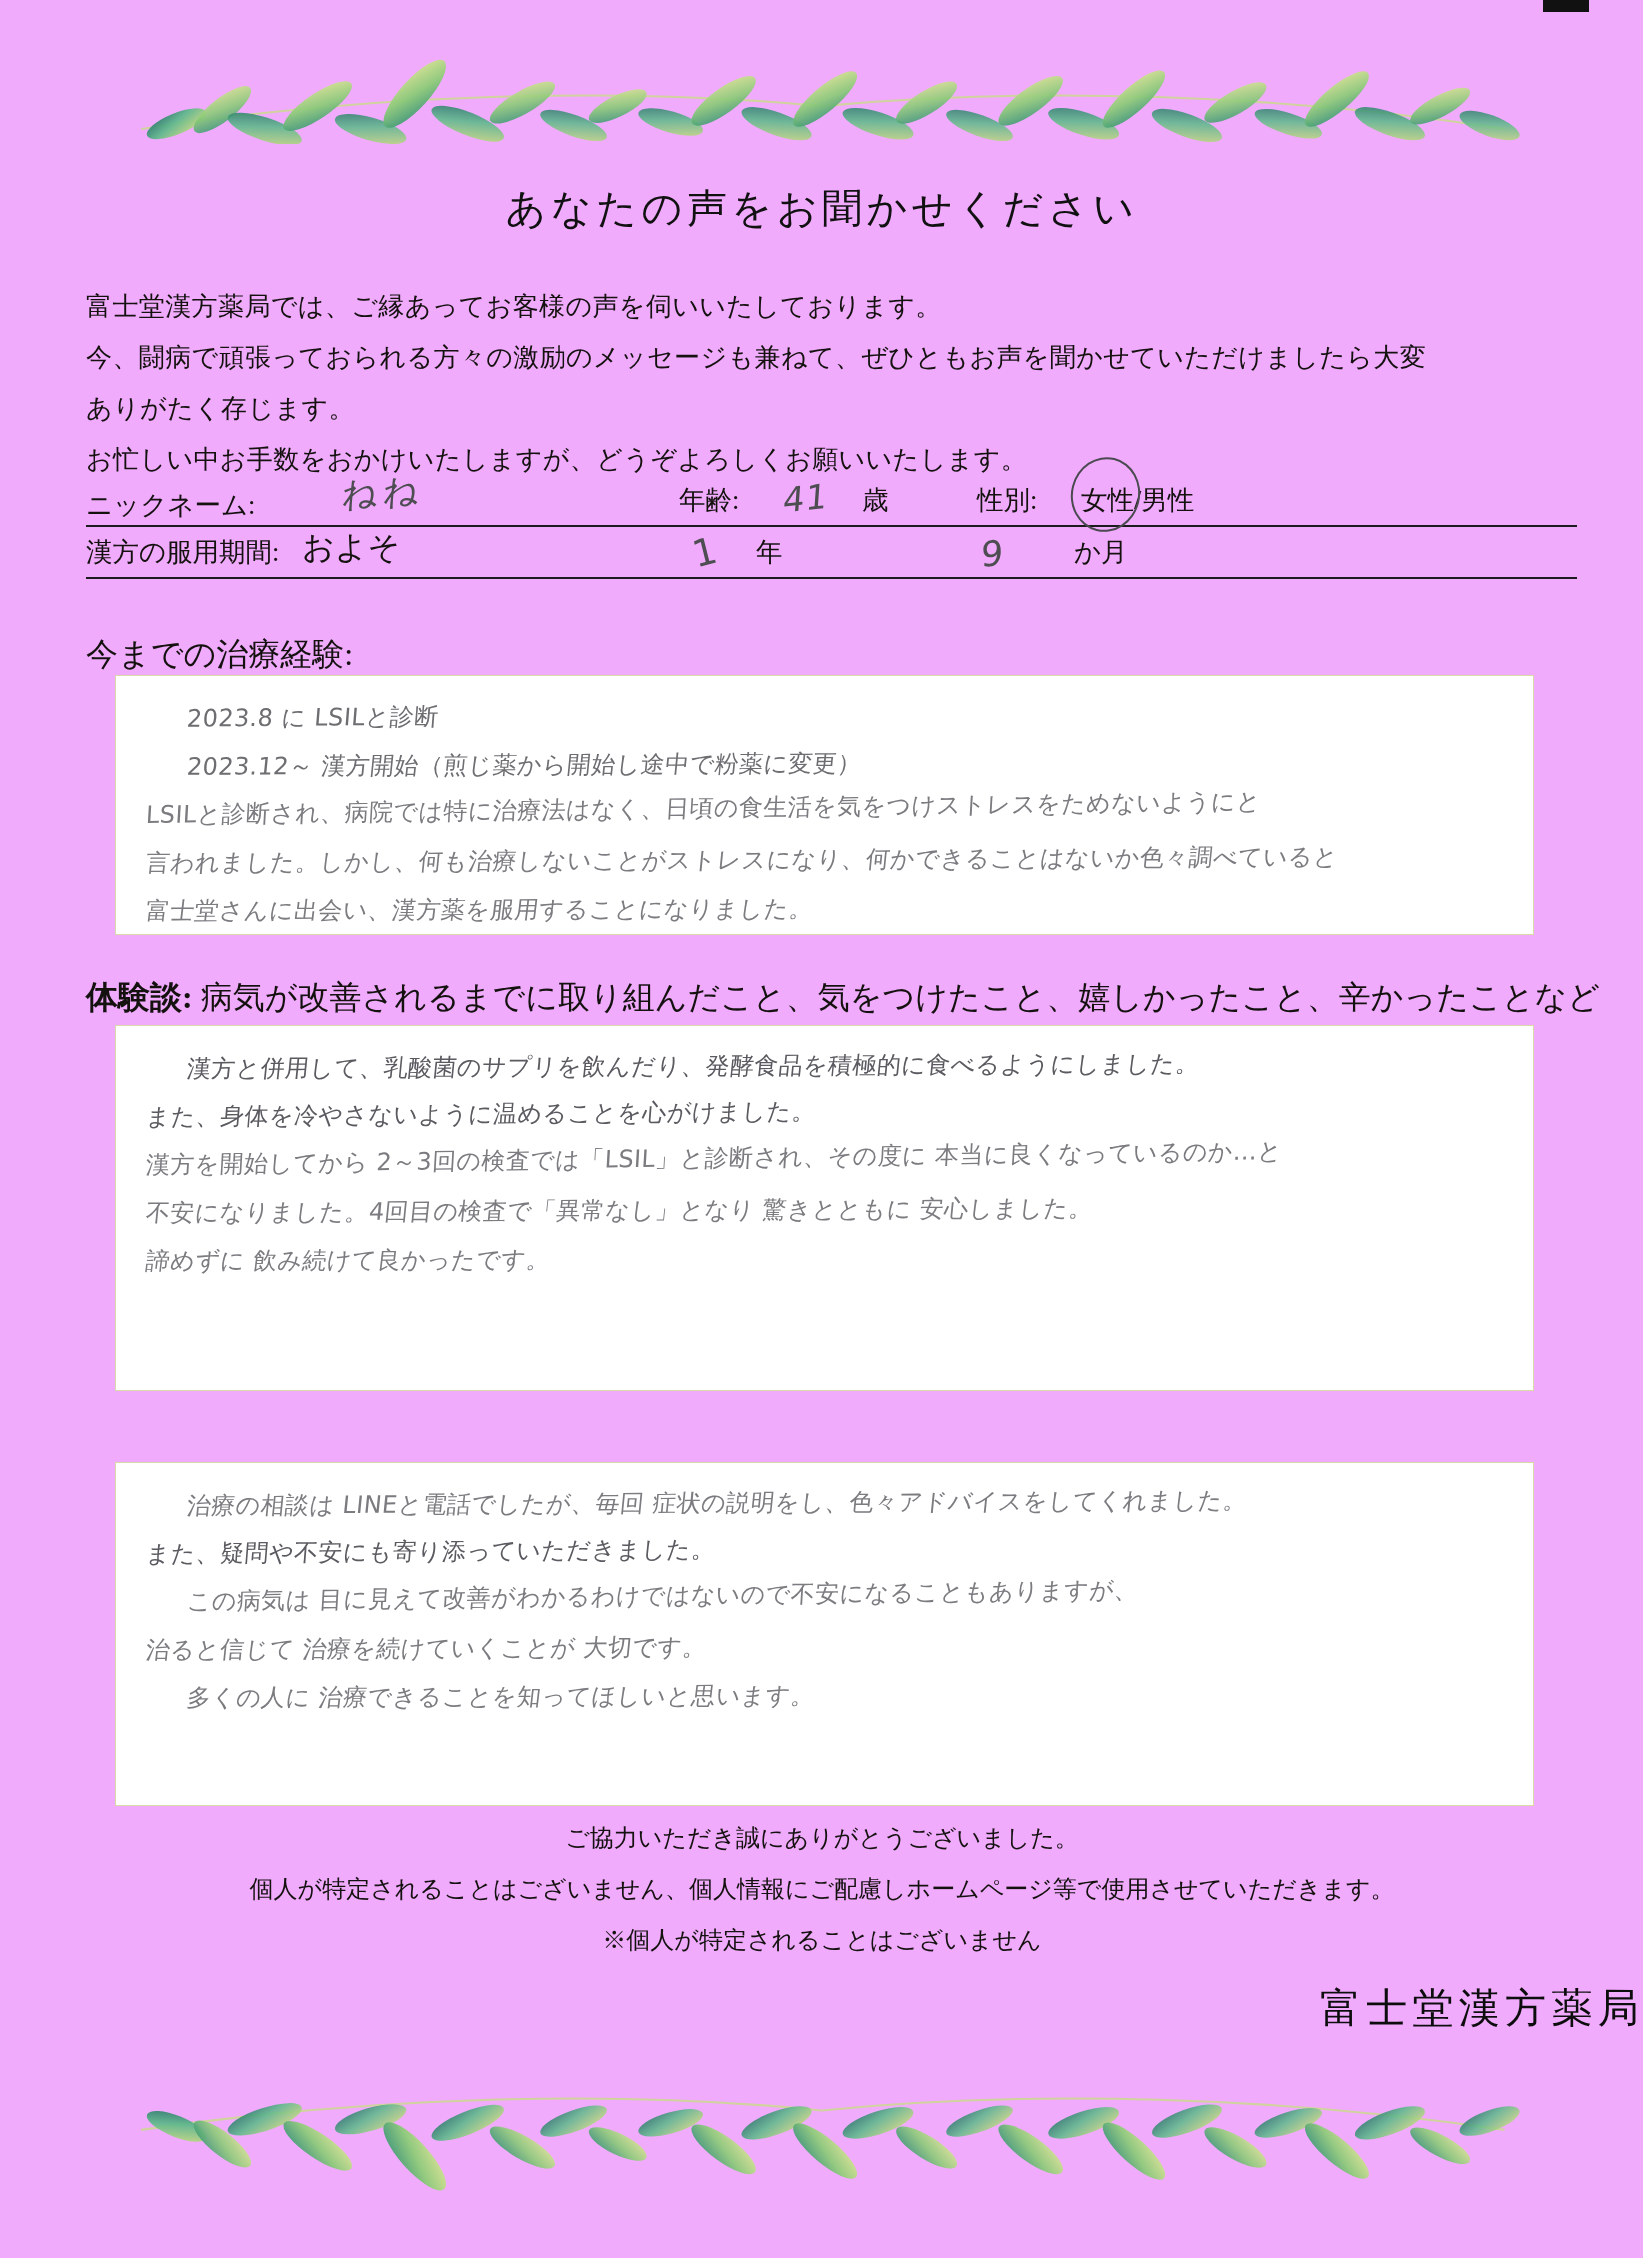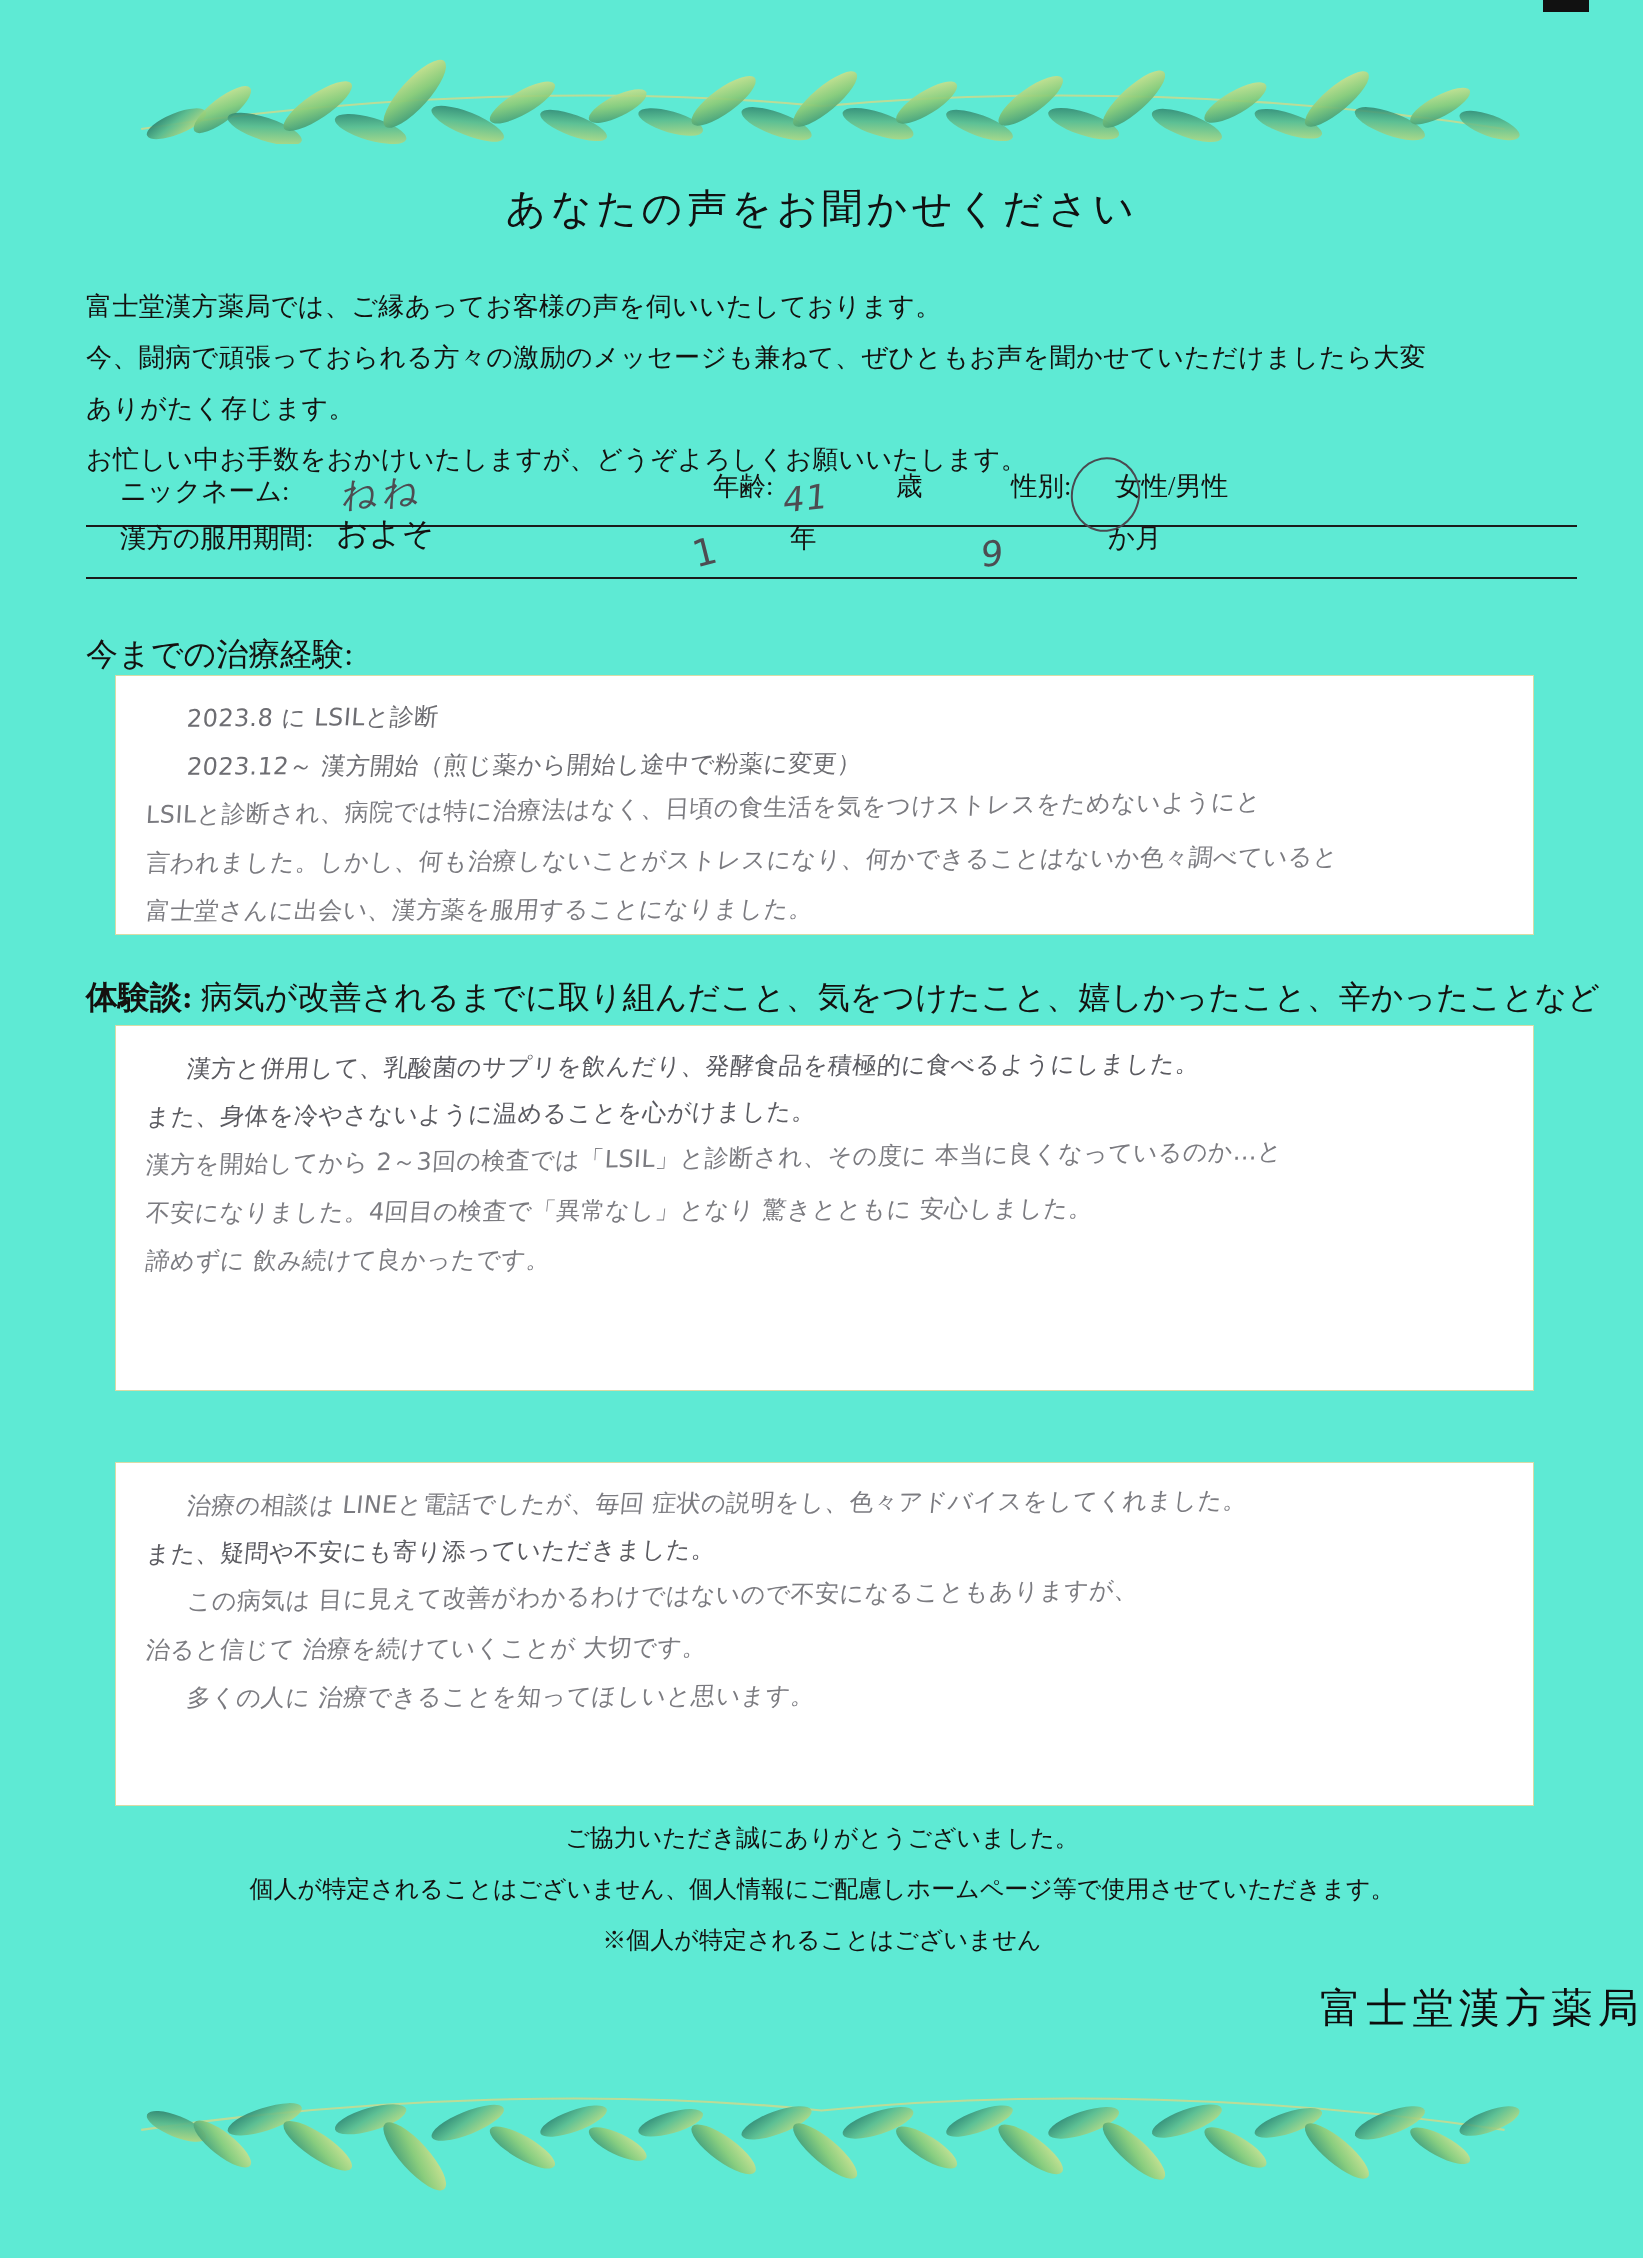--- a/index.html
+++ b/index.html
@@ -8,21 +8,21 @@
     background: #ffffff;
   }
   body {
     font-family: "Liberation Serif", "DejaVu Serif", serif;
     color: #1a1a1a;
   }
   .page {
     position: relative;
     width: 1644px;
     height: 2258px;
-    background: #5eead4;
+    background: #f0abfc;
     overflow: hidden;
     box-sizing: border-box;
   }
 
   
   .corner-mark {
     position: absolute;
     background: #111;
   }
   .corner-tr { top: 0; right: 55px; width: 46px; height: 12.4px; }
@@ -73,21 +73,21 @@
     font-size: 26.5px;
     color: #14110f;
   }
   .profile-row {
     position: relative;
     height: 52px;
     border-bottom: 2.6px solid #1b1b1b;
     display: flex;
     align-items: flex-end;
   }
-  .lbl { padding-bottom: 16px; white-space: nowrap; margin-left: 34px; }
+  .lbl { padding-bottom: 2px; white-space: nowrap; }
 
   
   .hw {
     font-family: "DejaVu Sans", sans-serif;
     color: #4d4d52;
     font-weight: 400;
   }
 
   #pf-nickname { top: 473px; }
   #pf-period   { top: 525px; }

